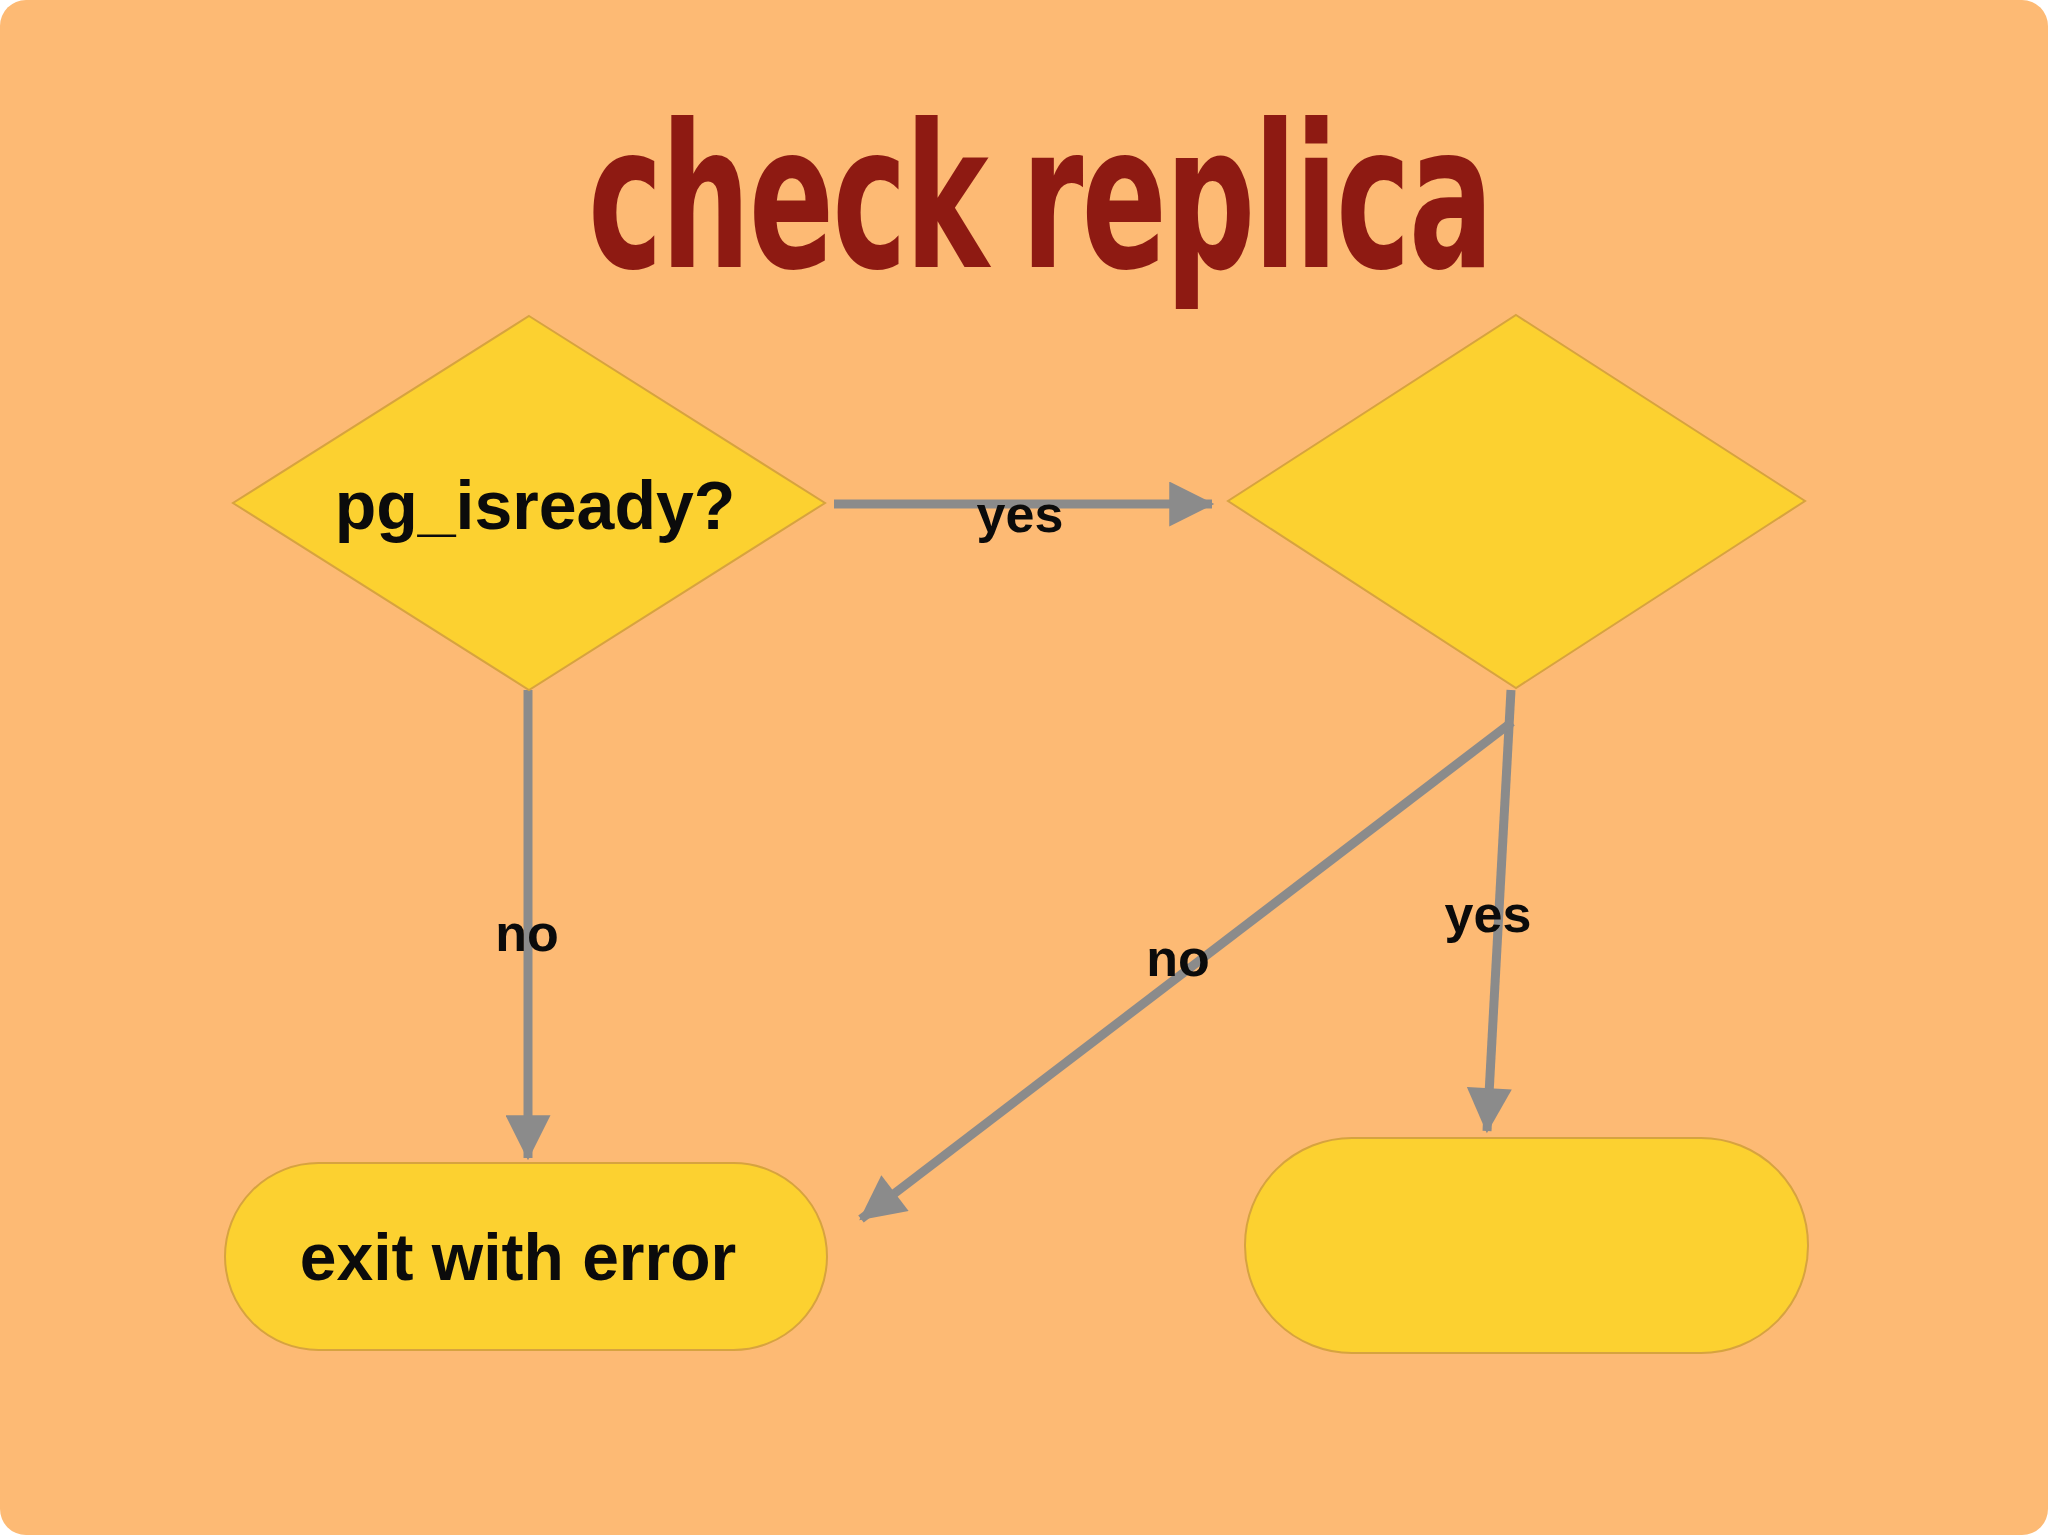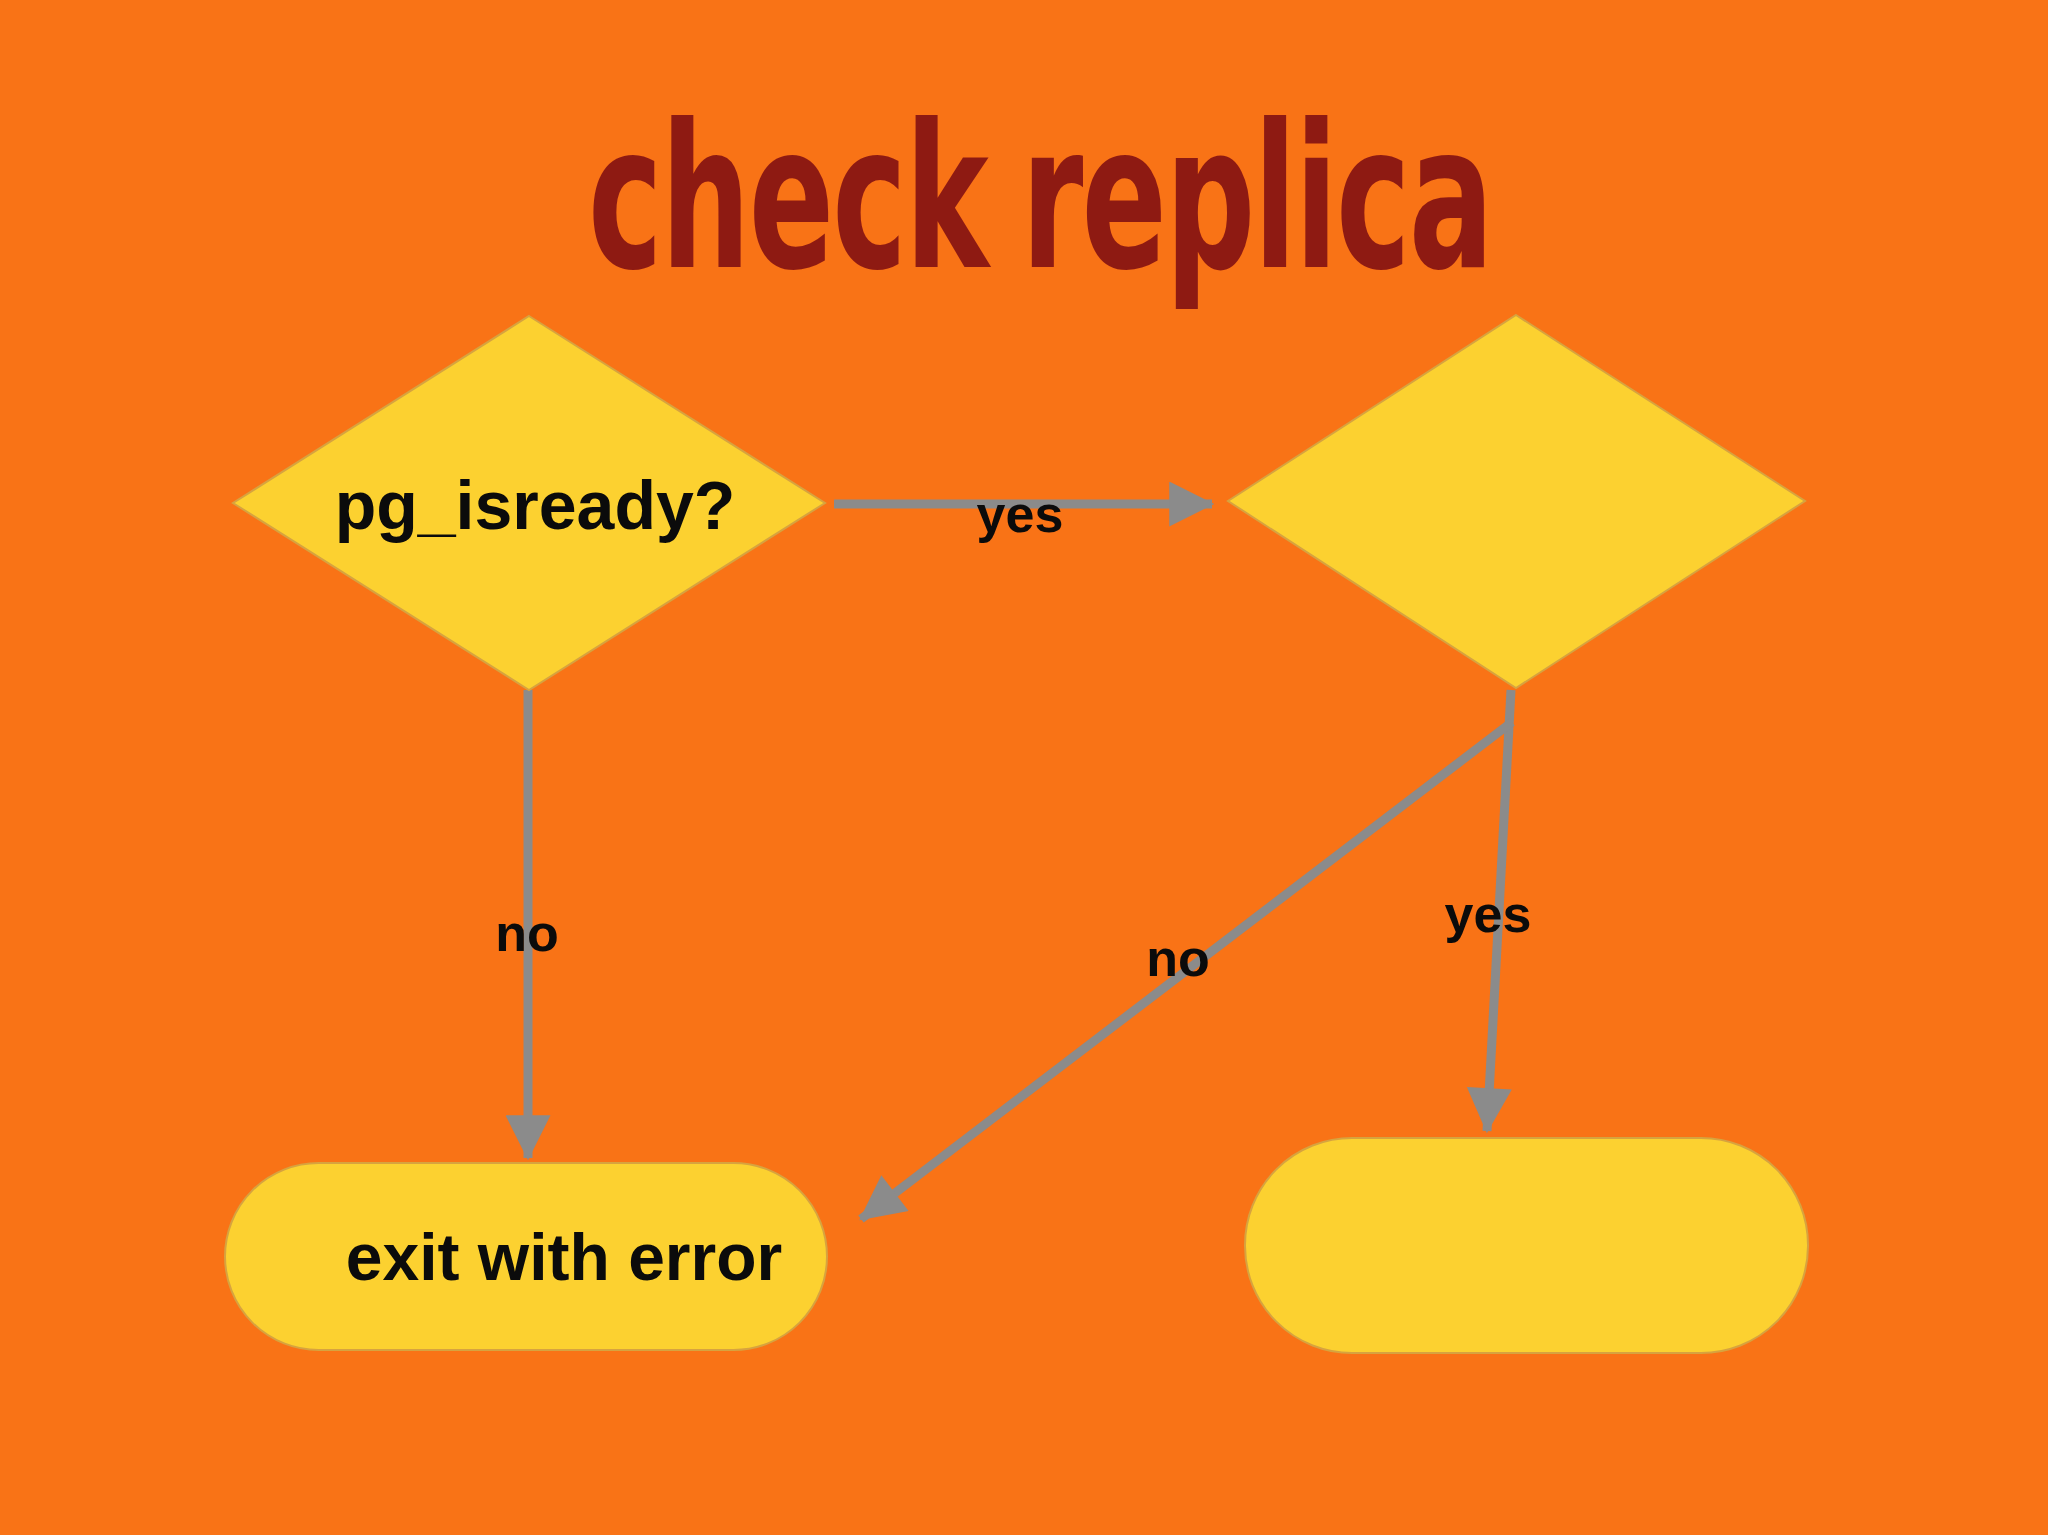--- a/index.html
+++ b/index.html
@@ -1,21 +1,22 @@
 <!DOCTYPE html>
 <html><head>
 <meta charset="utf-8">
 <style>
   html,body{margin:0;padding:0;background:#ffffff;}
   .stage{
     position:relative;
     width:2048px;height:1535px;
-    background:#f97316;
+    background:#fdba74;
     overflow:hidden;
     font-family:"Liberation Sans", sans-serif;
+    border-radius:26px;
   }
   .flow-svg{position:absolute;left:0;top:0;width:2048px;height:1535px;}
 
   .title{
     position:absolute;
     left:16px;top:98px;width:2048px;
     text-align:center;
     font-family:"DejaVu Sans", sans-serif;
     font-weight:700;
     font-size:200px;
@@ -61,20 +62,20 @@
     <polygon points="529,316 825,503 529,690 233,503" fill="#FCD130" stroke="#D7A33F" stroke-width="2"></polygon>
     <polygon points="1516,315 1805,501 1516,688 1228,501" fill="#FCD130" stroke="#D7A33F" stroke-width="2"></polygon>
 
     <rect x="225" y="1163" width="602" height="187" rx="93.5" ry="93.5" fill="#FCD130" stroke="#D7A33F" stroke-width="2"></rect>
     <rect x="1245" y="1138" width="563" height="215" rx="107" ry="107" fill="#FCD130" stroke="#D7A33F" stroke-width="2"></rect>
   </svg>
 
   <div class="title">check replica</div>
 
   <div class="lbl node-lbl" style="left:535px;top:505px;">pg_isready?</div>
-  <div class="lbl pill-lbl" style="left:518px;top:1257px;margin-left:46px;">exit with error</div>
+  <div class="lbl pill-lbl" style="left:518px;top:1257px;">exit with error</div>
 
   <div class="lbl edge-lbl" style="left:1020px;top:514px;">yes</div>
   <div class="lbl edge-lbl" style="left:527px;top:933px;">no</div>
   <div class="lbl edge-lbl" style="left:1488px;top:914px;">yes</div>
   <div class="lbl edge-lbl" style="left:1178px;top:958px;">no</div>
 
 </div>
 
 </body></html>

